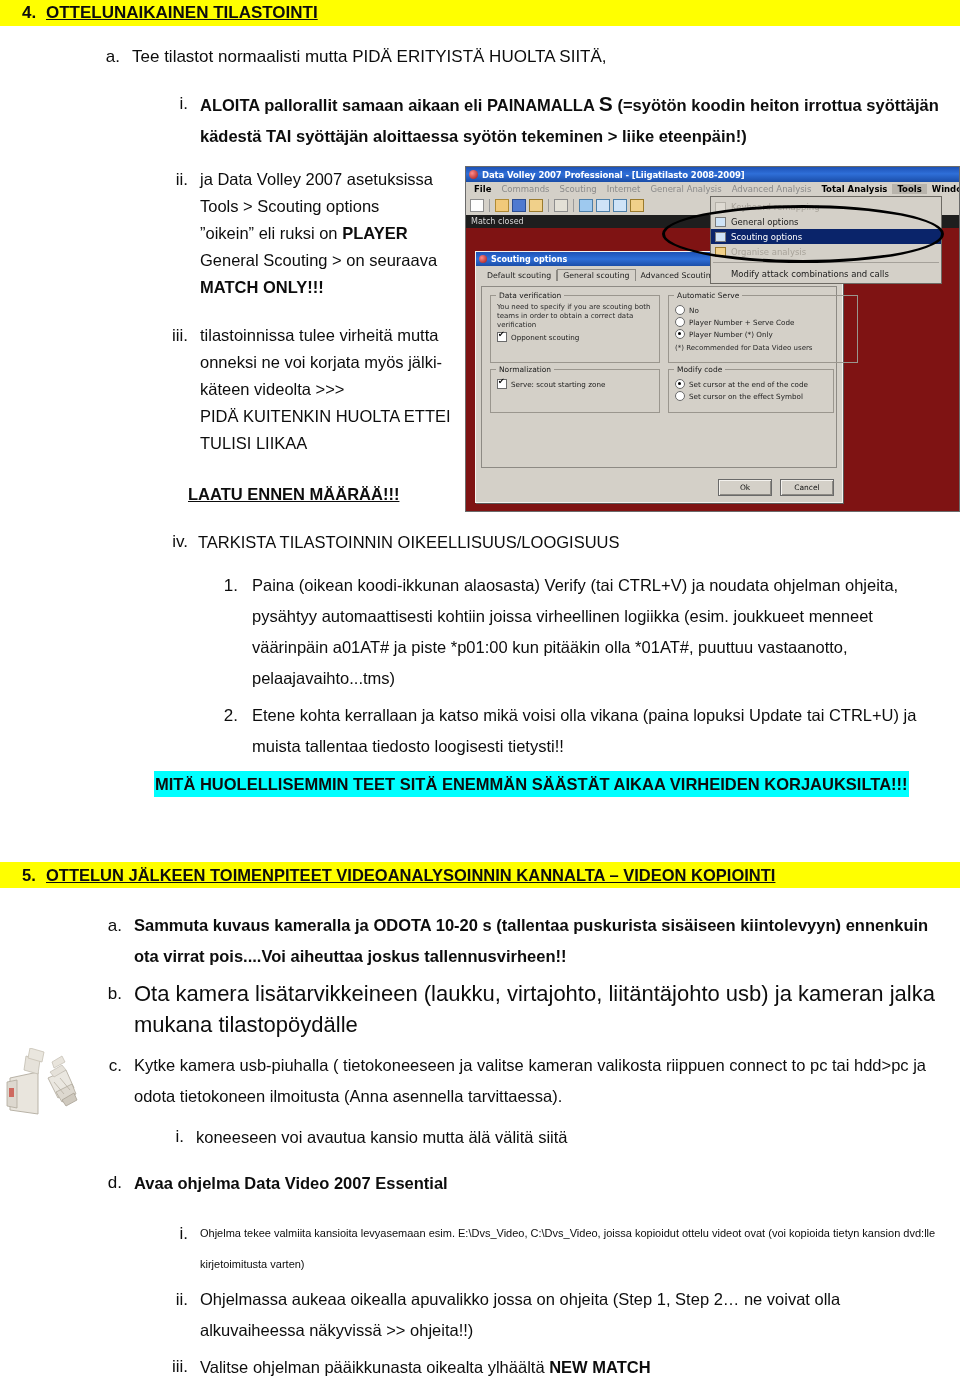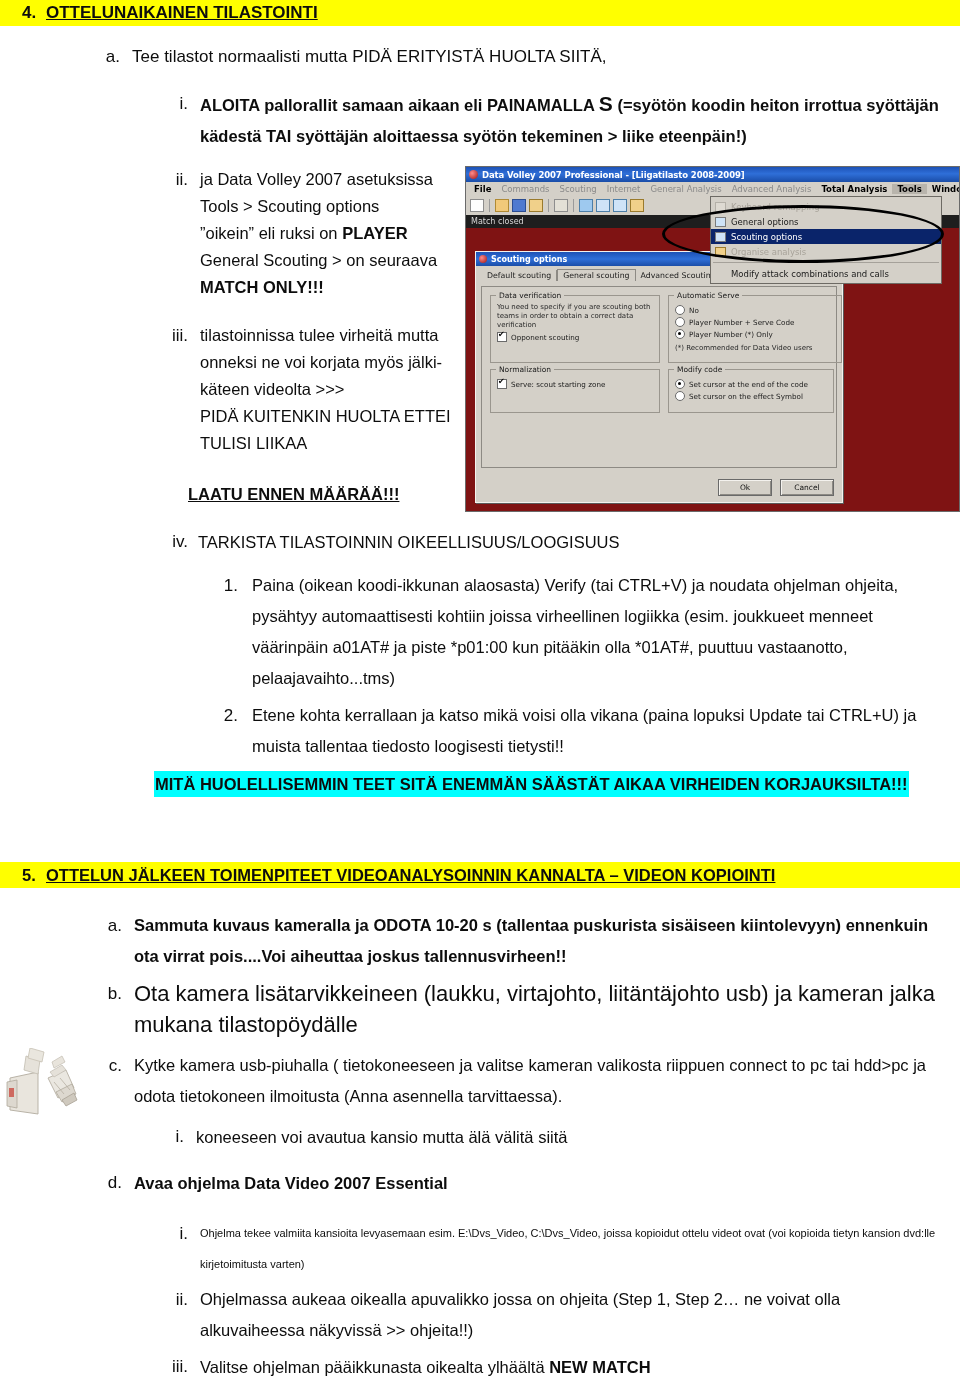--- a/index.html
+++ b/index.html
@@ -303,21 +303,21 @@
   }
   .rb {
     width: 8px; height: 8px; border: 1px solid #6a6a6a; background: #fff;
     border-radius: 50%; margin-right: 4px; flex: 0 0 auto; position: relative;
   }
   .rb.checked::after {
     content: ""; position: absolute; left: 2px; top: 2px;
     width: 3px; height: 3px; border-radius: 50%; background: #000;
   }
   #grp-dataver { left: 8px; top: 8px; width: 170px; height: 68px; padding: 7px 6px 0 6px; }
-  #grp-autoserve { left: 186px; top: 8px; width: 174px; height: 68px; padding: 7px 6px 0 6px; }
+  #grp-autoserve { left: 186px; top: 8px; width: 190px; height: 68px; padding: 7px 6px 0 6px; }
   #grp-norm { left: 8px; top: 82px; width: 170px; height: 44px; padding: 7px 6px 0 6px; }
   #grp-modify { left: 186px; top: 82px; width: 166px; height: 44px; padding: 7px 6px 0 6px; }
   #grp-subs { left: 8px; top: 132px; width: 170px; height: 50px; padding: 7px 6px 0 6px; }
 
   .dlg-buttons {
     position: absolute; right: 8px; bottom: 6px;
     display: flex; gap: 8px;
   }
   .dlg-btn {
     width: 52px; height: 15px; border: 1px solid #6a6a6a;

